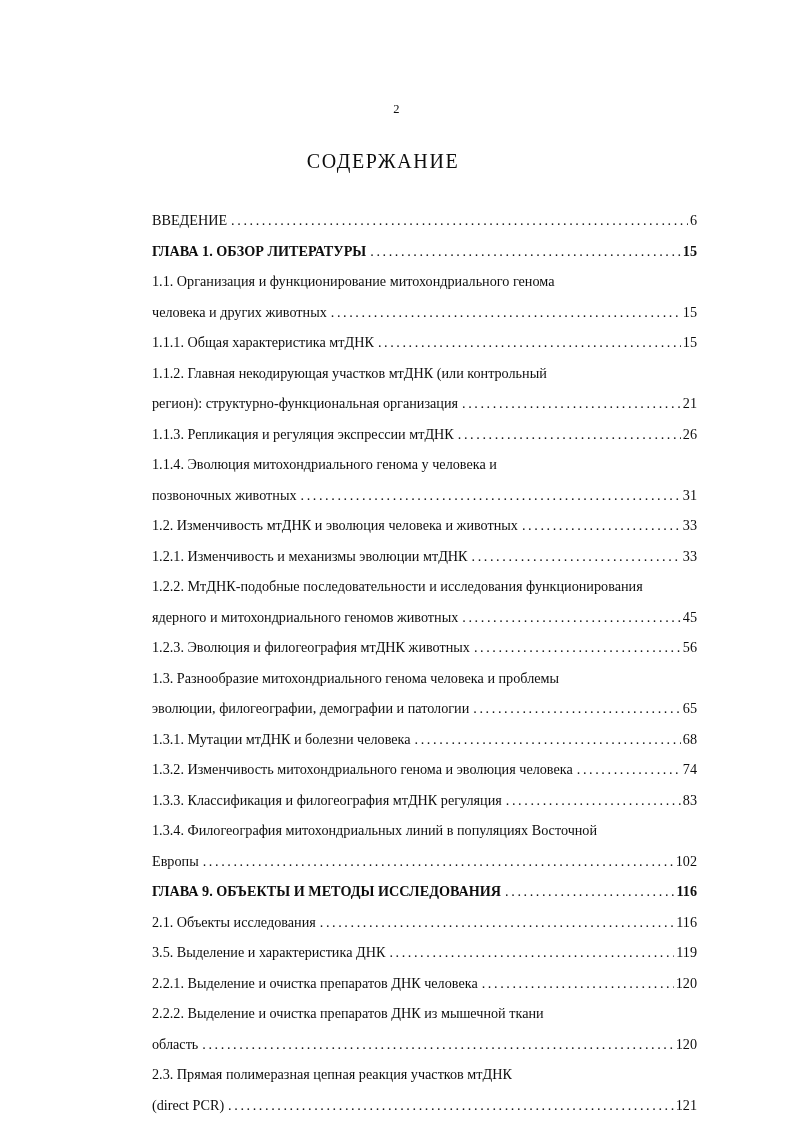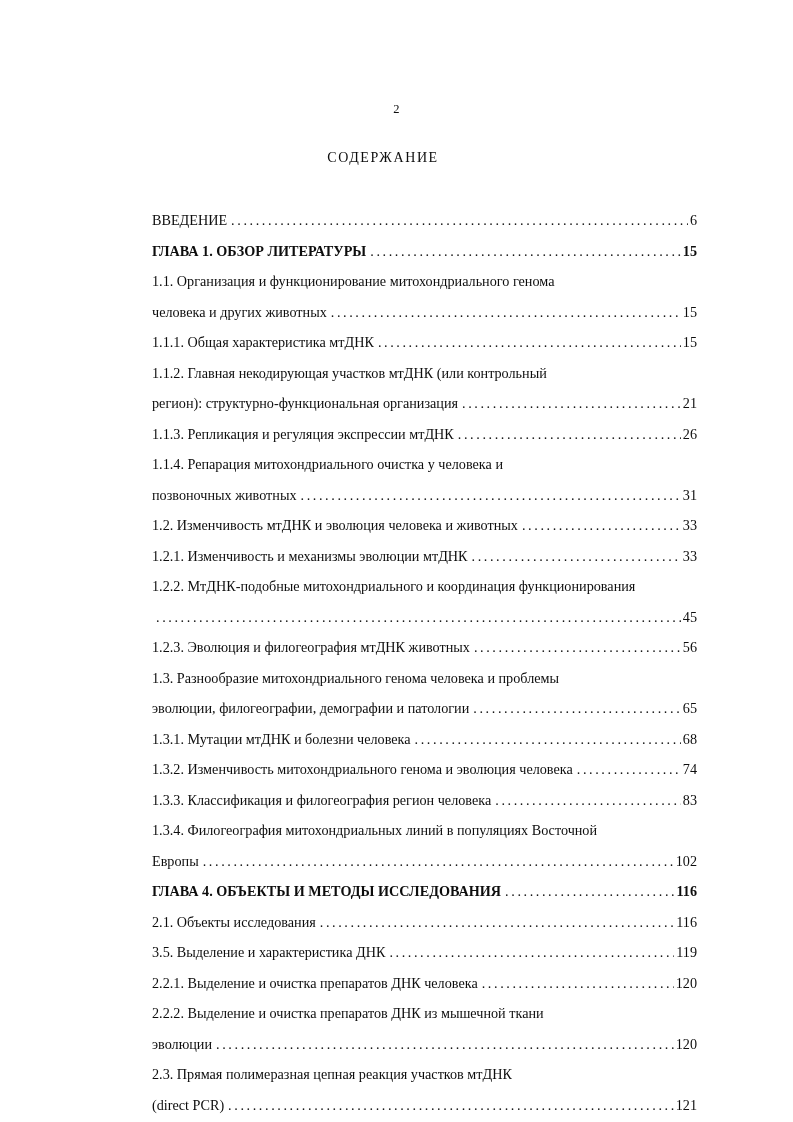--- a/index.html
+++ b/index.html
@@ -30,21 +30,21 @@
     text-align: center;
     font-size: 12.5px;
     letter-spacing: 0.2px;
   }
   .doc-title {
     position: absolute;
     top: 150px;
     left: 0;
     width: 766px;
     text-align: center;
-    font-size: 14px;
+    font-size: 20px;
     letter-spacing: 1.6px;
   }
   .toc {
     position: absolute;
     top: 205px;
     left: 152px;
     width: 545px;
   }
   .toc-entry {
     font-size: 14.2px;
@@ -124,45 +124,46 @@
         <span class="label">регион): структурно-функциональная организация</span>
         <span class="leader">............................................................................................................................................</span>
         <span class="page-no">21</span>
       </div>
       <div class="toc-entry">
         <span class="label">1.1.3. Репликация и регуляция экспрессии мтДНК</span>
         <span class="leader">............................................................................................................................................</span>
         <span class="page-no">26</span>
       </div>
       <div class="toc-entry no-leader">
-        <span class="label">1.1.4. Репарация митохондриального очистка у человека и</span>
+        <span class="label">1.1.4. Эволюция митохондриального генома у человека и</span>
         <span class="leader">............................................................................................................................................</span>
         <span class="page-no"></span>
       </div>
       <div class="toc-entry">
         <span class="label">позвоночных животных</span>
         <span class="leader">............................................................................................................................................</span>
         <span class="page-no">31</span>
       </div>
       <div class="toc-entry">
         <span class="label">1.2. Изменчивость мтДНК и эволюция человека и животных</span>
         <span class="leader">............................................................................................................................................</span>
         <span class="page-no">33</span>
       </div>
       <div class="toc-entry">
         <span class="label">1.2.1. Изменчивость и механизмы эволюции мтДНК</span>
         <span class="leader">............................................................................................................................................</span>
         <span class="page-no">33</span>
       </div>
       <div class="toc-entry no-leader">
-        <span class="label">1.2.2. МтДНК-подобные митохондриального и координация функционирования</span>
-        <span class="leader">............................................................................................................................................</span>
-        <span class="page-no"></span>
-      </div>
-      <div class="toc-entry">
+        <span class="label">1.2.2. МтДНК-подобные последовательности и исследования функционирования</span>
+        <span class="leader">............................................................................................................................................</span>
+        <span class="page-no"></span>
+      </div>
+      <div class="toc-entry">
+        <span class="label">ядерного и митохондриального геномов животных</span>
         <span class="leader">............................................................................................................................................</span>
         <span class="page-no">45</span>
       </div>
       <div class="toc-entry">
         <span class="label">1.2.3. Эволюция и филогеография мтДНК животных</span>
         <span class="leader">............................................................................................................................................</span>
         <span class="page-no">56</span>
       </div>
       <div class="toc-entry no-leader">
         <span class="label">1.3. Разнообразие митохондриального генома человека и проблемы</span>
@@ -178,36 +179,36 @@
         <span class="label">1.3.1. Мутации мтДНК и болезни человека</span>
         <span class="leader">............................................................................................................................................</span>
         <span class="page-no">68</span>
       </div>
       <div class="toc-entry">
         <span class="label">1.3.2. Изменчивость митохондриального генома и эволюция человека</span>
         <span class="leader">............................................................................................................................................</span>
         <span class="page-no">74</span>
       </div>
       <div class="toc-entry">
-        <span class="label">1.3.3. Классификация и филогеография регион человека</span>
+        <span class="label">1.3.3. Классификация и филогеография мтДНК регуляция</span>
         <span class="leader">............................................................................................................................................</span>
         <span class="page-no">83</span>
       </div>
       <div class="toc-entry no-leader">
         <span class="label">1.3.4. Филогеография митохондриальных линий в популяциях Восточной</span>
         <span class="leader">............................................................................................................................................</span>
         <span class="page-no"></span>
       </div>
       <div class="toc-entry">
         <span class="label">Европы</span>
         <span class="leader">............................................................................................................................................</span>
         <span class="page-no">102</span>
       </div>
       <div class="toc-entry bold">
-        <span class="label">ГЛАВА 4. ОБЪЕКТЫ И МЕТОДЫ ИССЛЕДОВАНИЯ</span>
+        <span class="label">ГЛАВА 9. ОБЪЕКТЫ И МЕТОДЫ ИССЛЕДОВАНИЯ</span>
         <span class="leader">............................................................................................................................................</span>
         <span class="page-no">116</span>
       </div>
       <div class="toc-entry">
         <span class="label">2.1. Объекты исследования</span>
         <span class="leader">............................................................................................................................................</span>
         <span class="page-no">116</span>
       </div>
       <div class="toc-entry">
         <span class="label">3.5. Выделение и характеристика ДНК</span>
@@ -218,21 +219,21 @@
         <span class="label">2.2.1. Выделение и очистка препаратов ДНК человека</span>
         <span class="leader">............................................................................................................................................</span>
         <span class="page-no">120</span>
       </div>
       <div class="toc-entry no-leader">
         <span class="label">2.2.2. Выделение и очистка препаратов ДНК из мышечной ткани</span>
         <span class="leader">............................................................................................................................................</span>
         <span class="page-no"></span>
       </div>
       <div class="toc-entry">
-        <span class="label">эволюции</span>
+        <span class="label">область</span>
         <span class="leader">............................................................................................................................................</span>
         <span class="page-no">120</span>
       </div>
       <div class="toc-entry no-leader">
         <span class="label">2.3. Прямая полимеразная цепная реакция участков мтДНК</span>
         <span class="leader">............................................................................................................................................</span>
         <span class="page-no"></span>
       </div>
       <div class="toc-entry">
         <span class="label">(direct PCR)</span>

